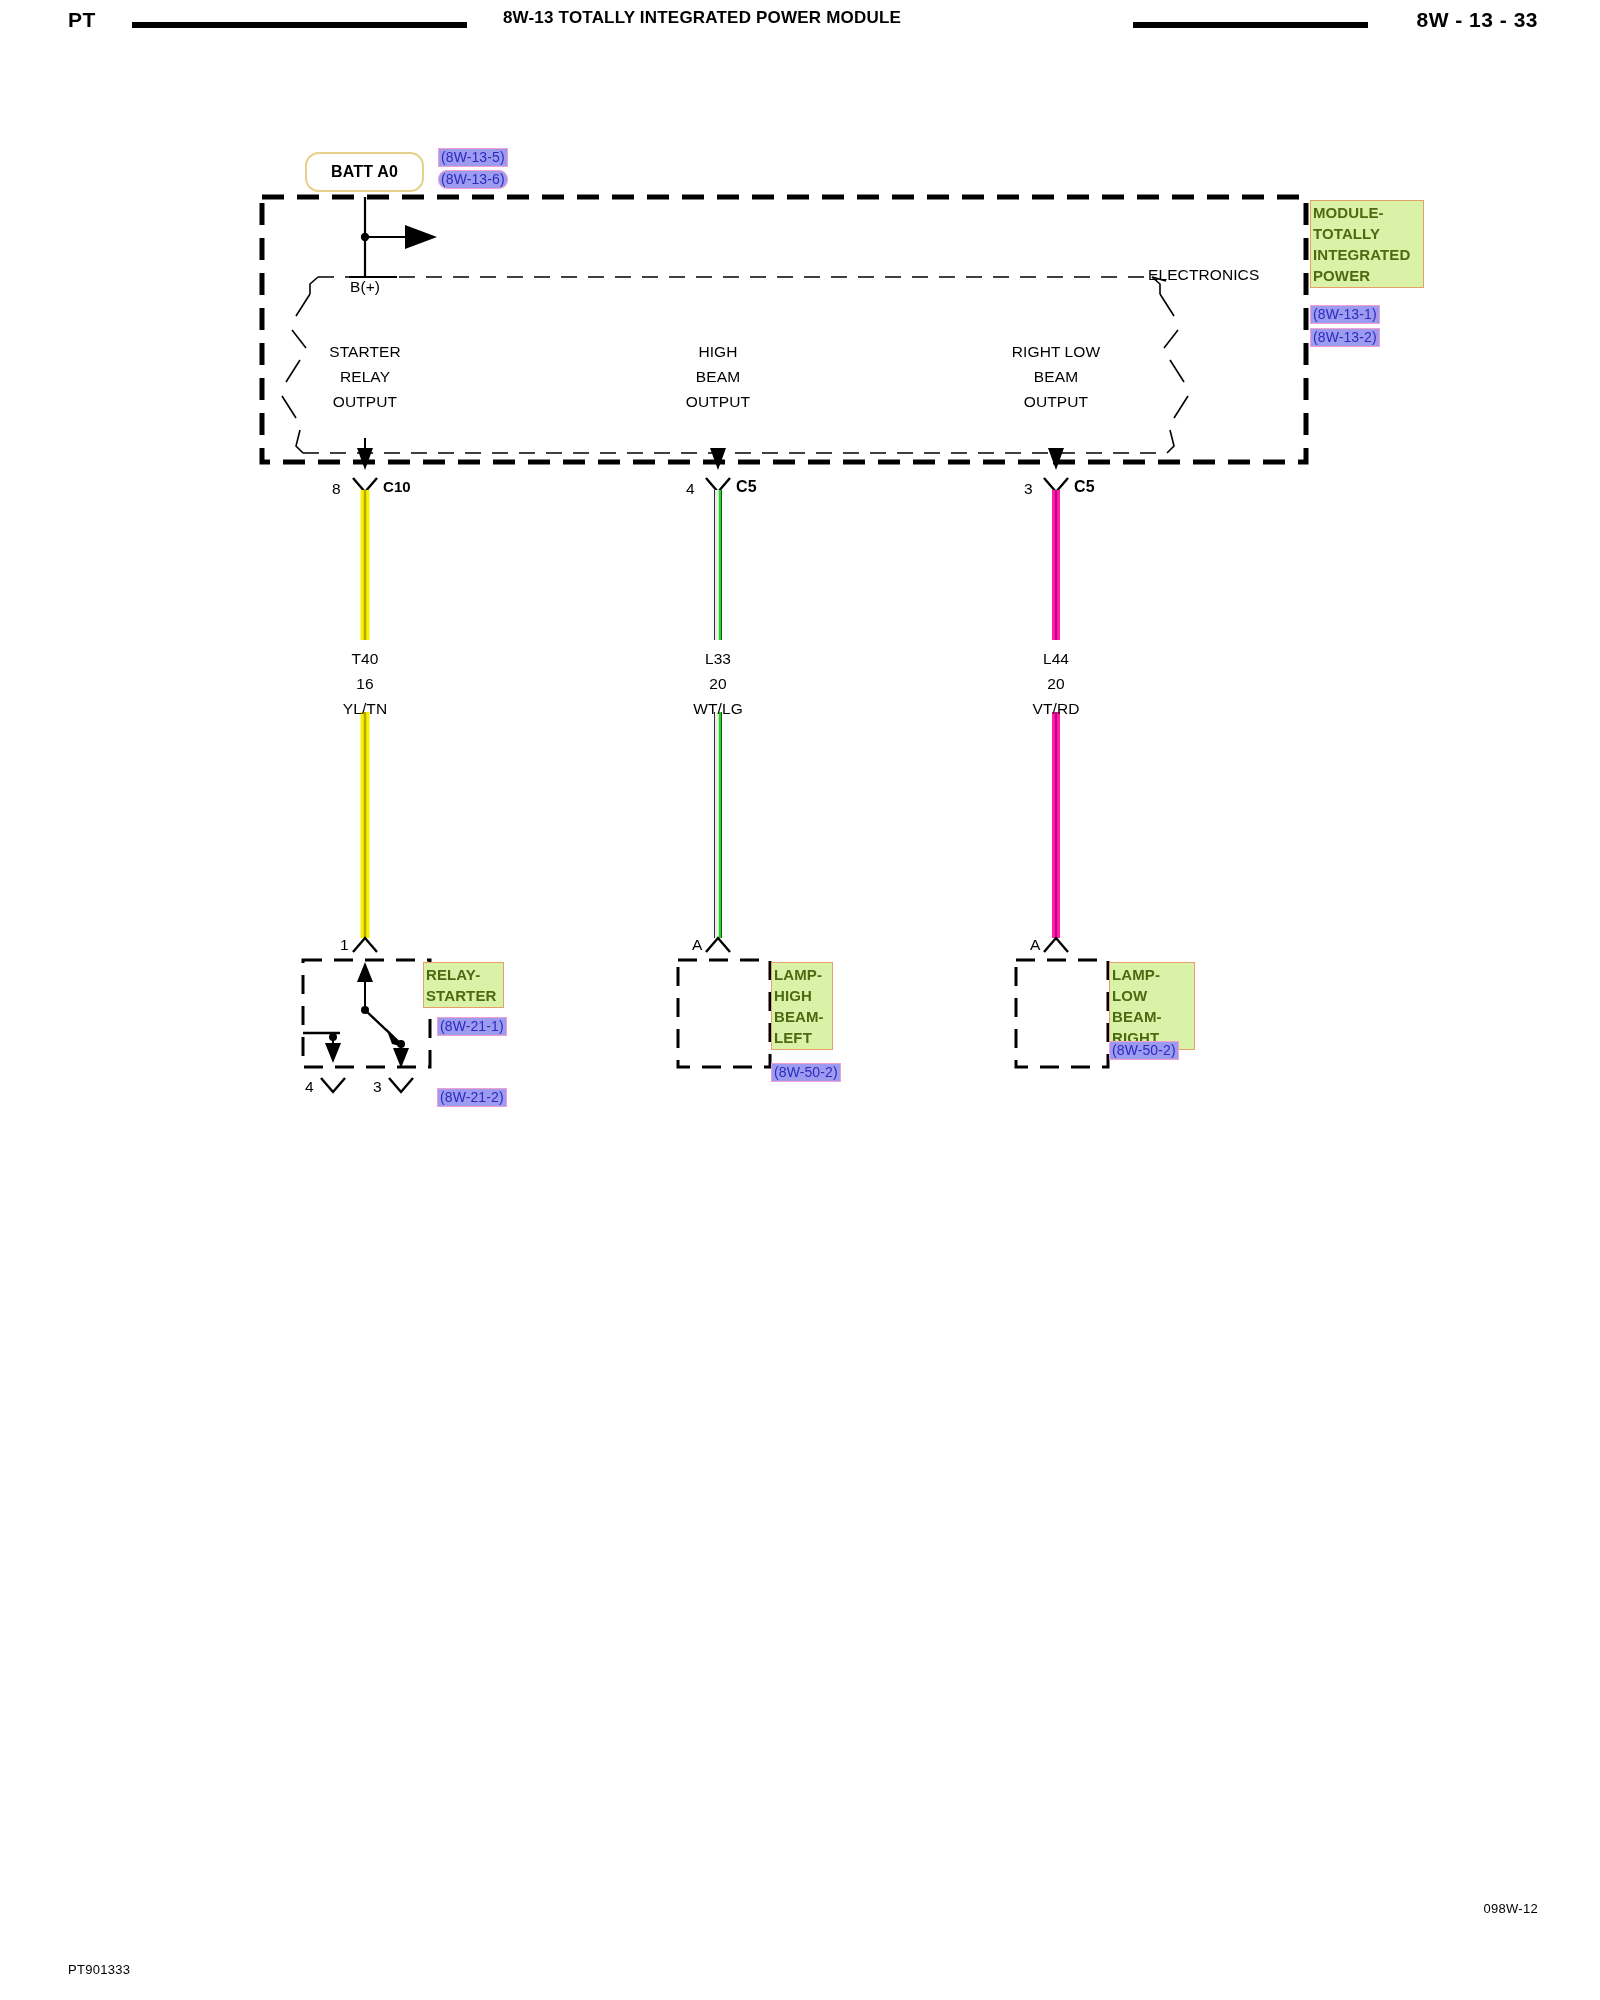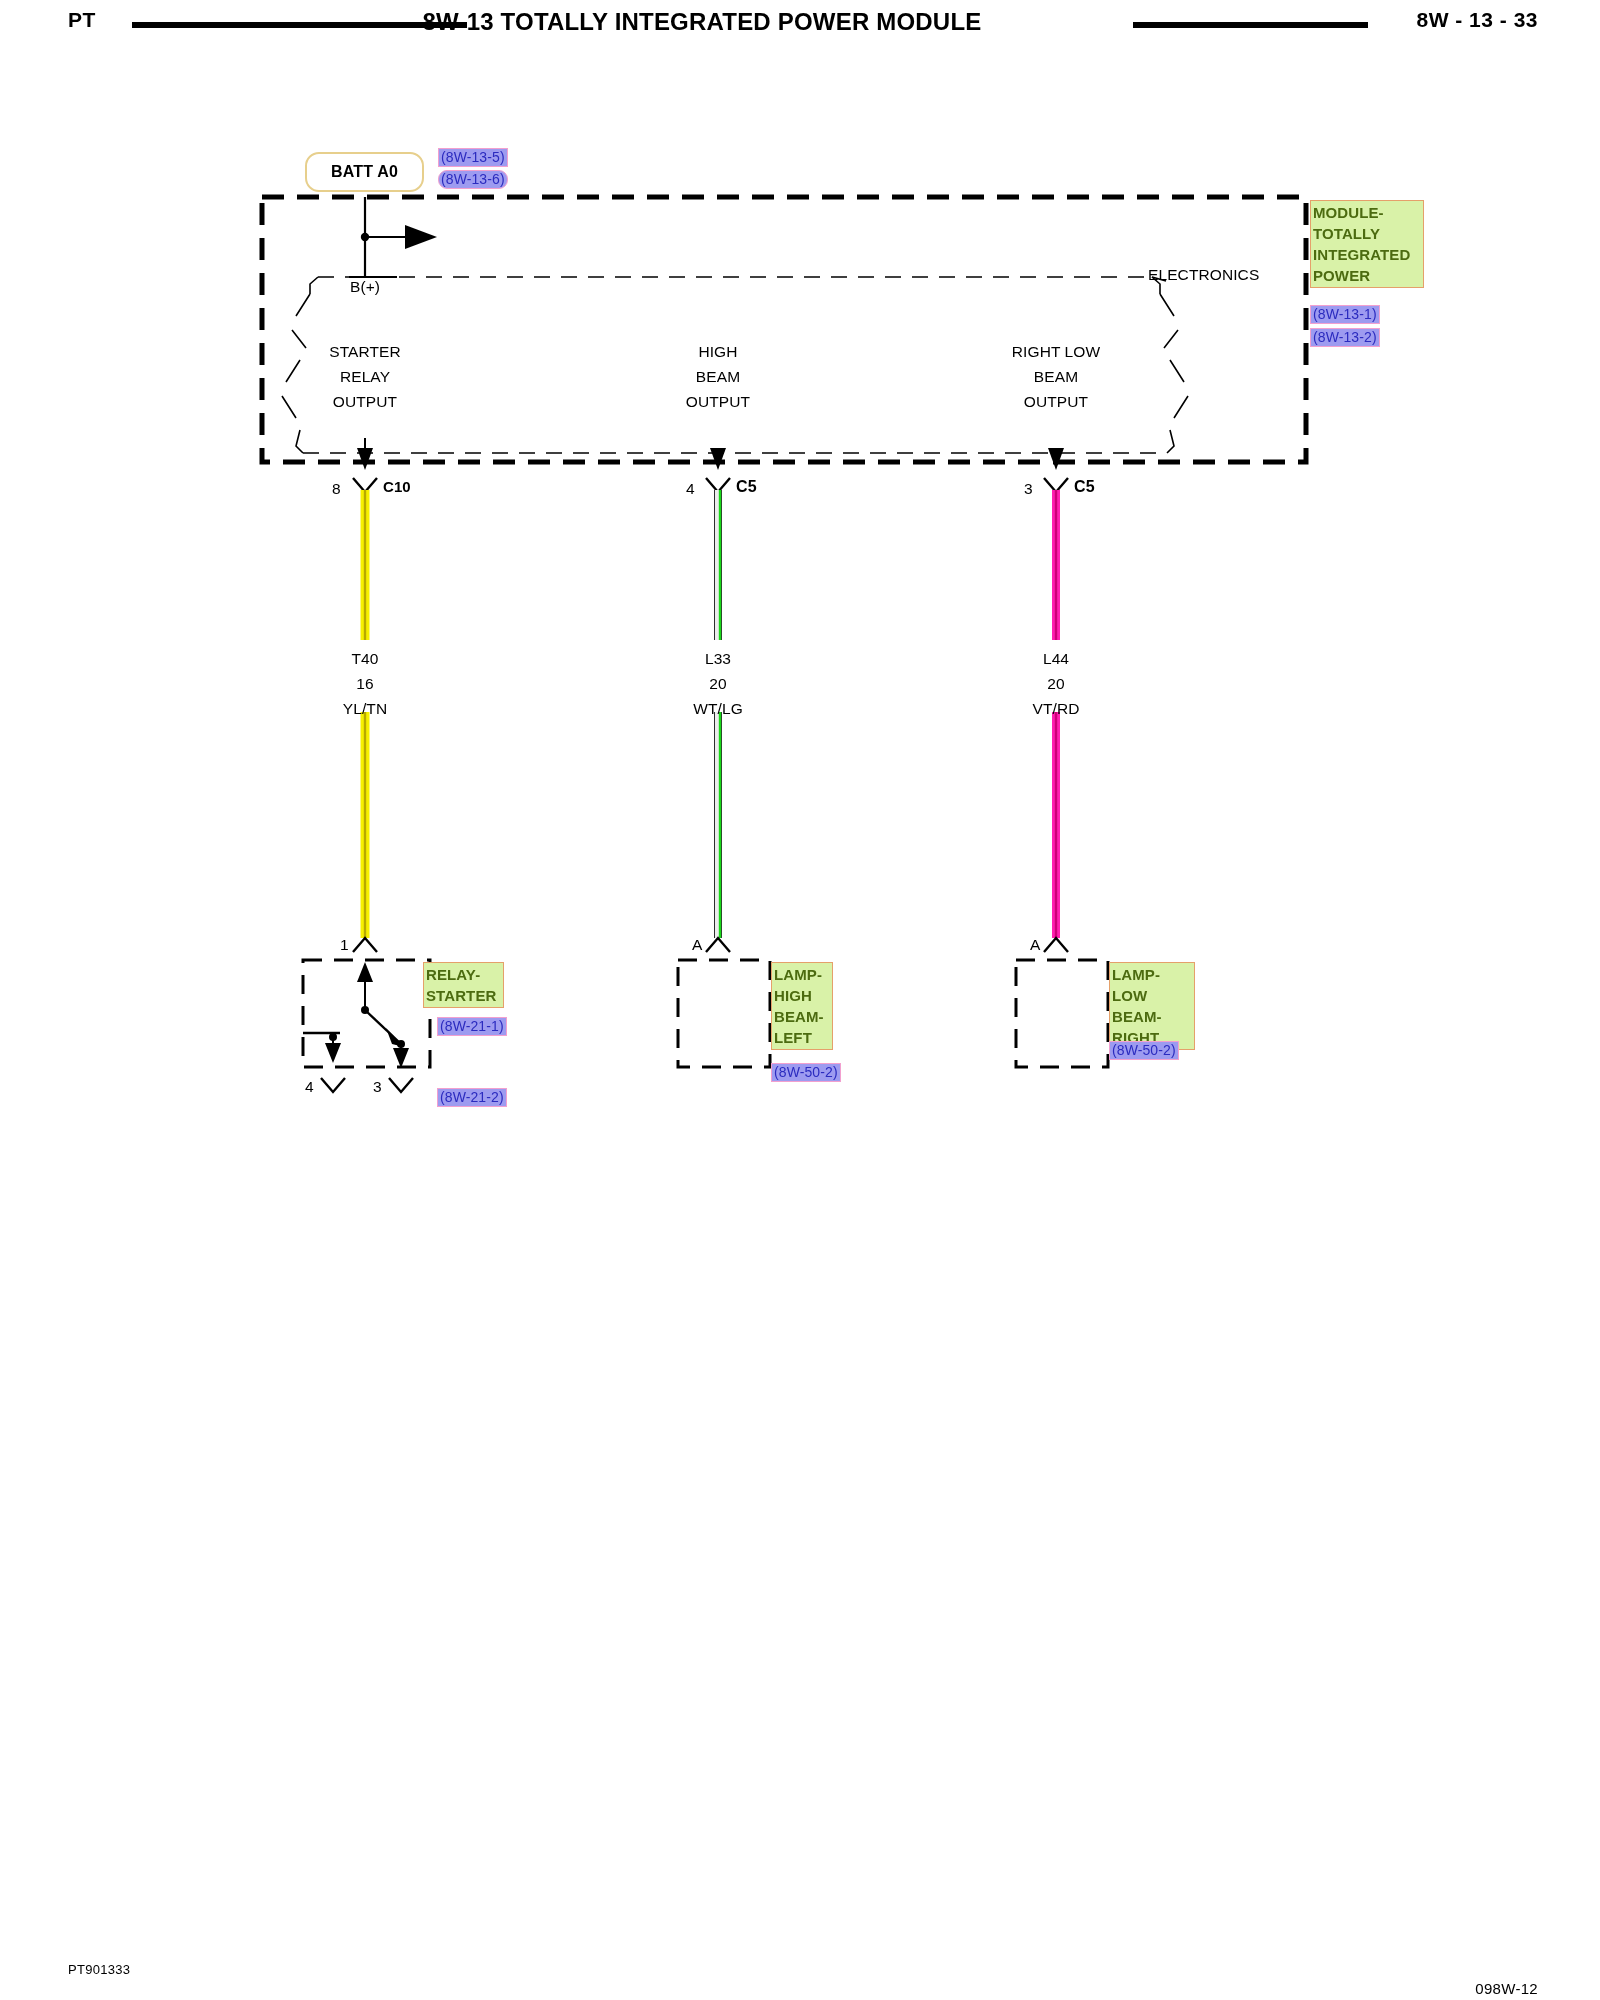--- a/index.html
+++ b/index.html
@@ -3,27 +3,27 @@
 <meta charset="utf-8">
 <style>
   html,body{margin:0;padding:0;background:#ffffff;}
   body{width:1600px;height:2000px;position:relative;font-family:"Liberation Sans",sans-serif;color:#000;}
   .page{position:absolute;inset:0;width:1600px;height:2000px;overflow:hidden;}
 
   
   .hdr{position:absolute;left:0;top:0;width:1600px;height:50px;}
   .hdr-left{position:absolute;left:68px;top:8px;font-size:21px;font-weight:bold;letter-spacing:.5px;}
   .hdr-rule-a{position:absolute;left:132px;top:22px;width:335px;height:6px;background:#000;}
-  .hdr-title{position:absolute;left:0;top:8px;width:1404px;text-align:center;font-size:24px;font-weight:bold;letter-spacing:.2px;}
+  .hdr-title{position:absolute;left:0;top:8px;width:1404px;text-align:center;font-size:17px;font-weight:bold;letter-spacing:.2px;}
   .hdr-rule-b{position:absolute;left:1133px;top:22px;width:235px;height:6px;background:#000;}
   .hdr-right{position:absolute;right:62px;top:8px;font-size:21px;font-weight:bold;letter-spacing:.5px;}
 
   
   .ftr-left{position:absolute;left:68px;top:1962px;font-size:13px;letter-spacing:.3px;}
-  .ftr-right{position:absolute;right:62px;top:1980px;font-size:15px;letter-spacing:.3px;}
+  .ftr-right{position:absolute;right:62px;top:1901px;font-size:13px;letter-spacing:.3px;}
 
   
   .lbl{position:absolute;font-size:15.5px;white-space:nowrap;letter-spacing:.1px;}
   .lbl.c{transform:translateX(-50%);}
 
   
   .cal{position:absolute;background:#d9f2a8;border:1px solid #e5a06a;color:#4c6b10;
        font-size:15px;font-weight:bold;line-height:21px;padding:1px 2px;letter-spacing:.1px;}
   .ref{position:absolute;background:#9d9bf0;border:1px solid #f2a0cf;color:#2b2bbf;
        font-size:14px;line-height:17px;padding:0 2px;white-space:nowrap;letter-spacing:.1px;}

